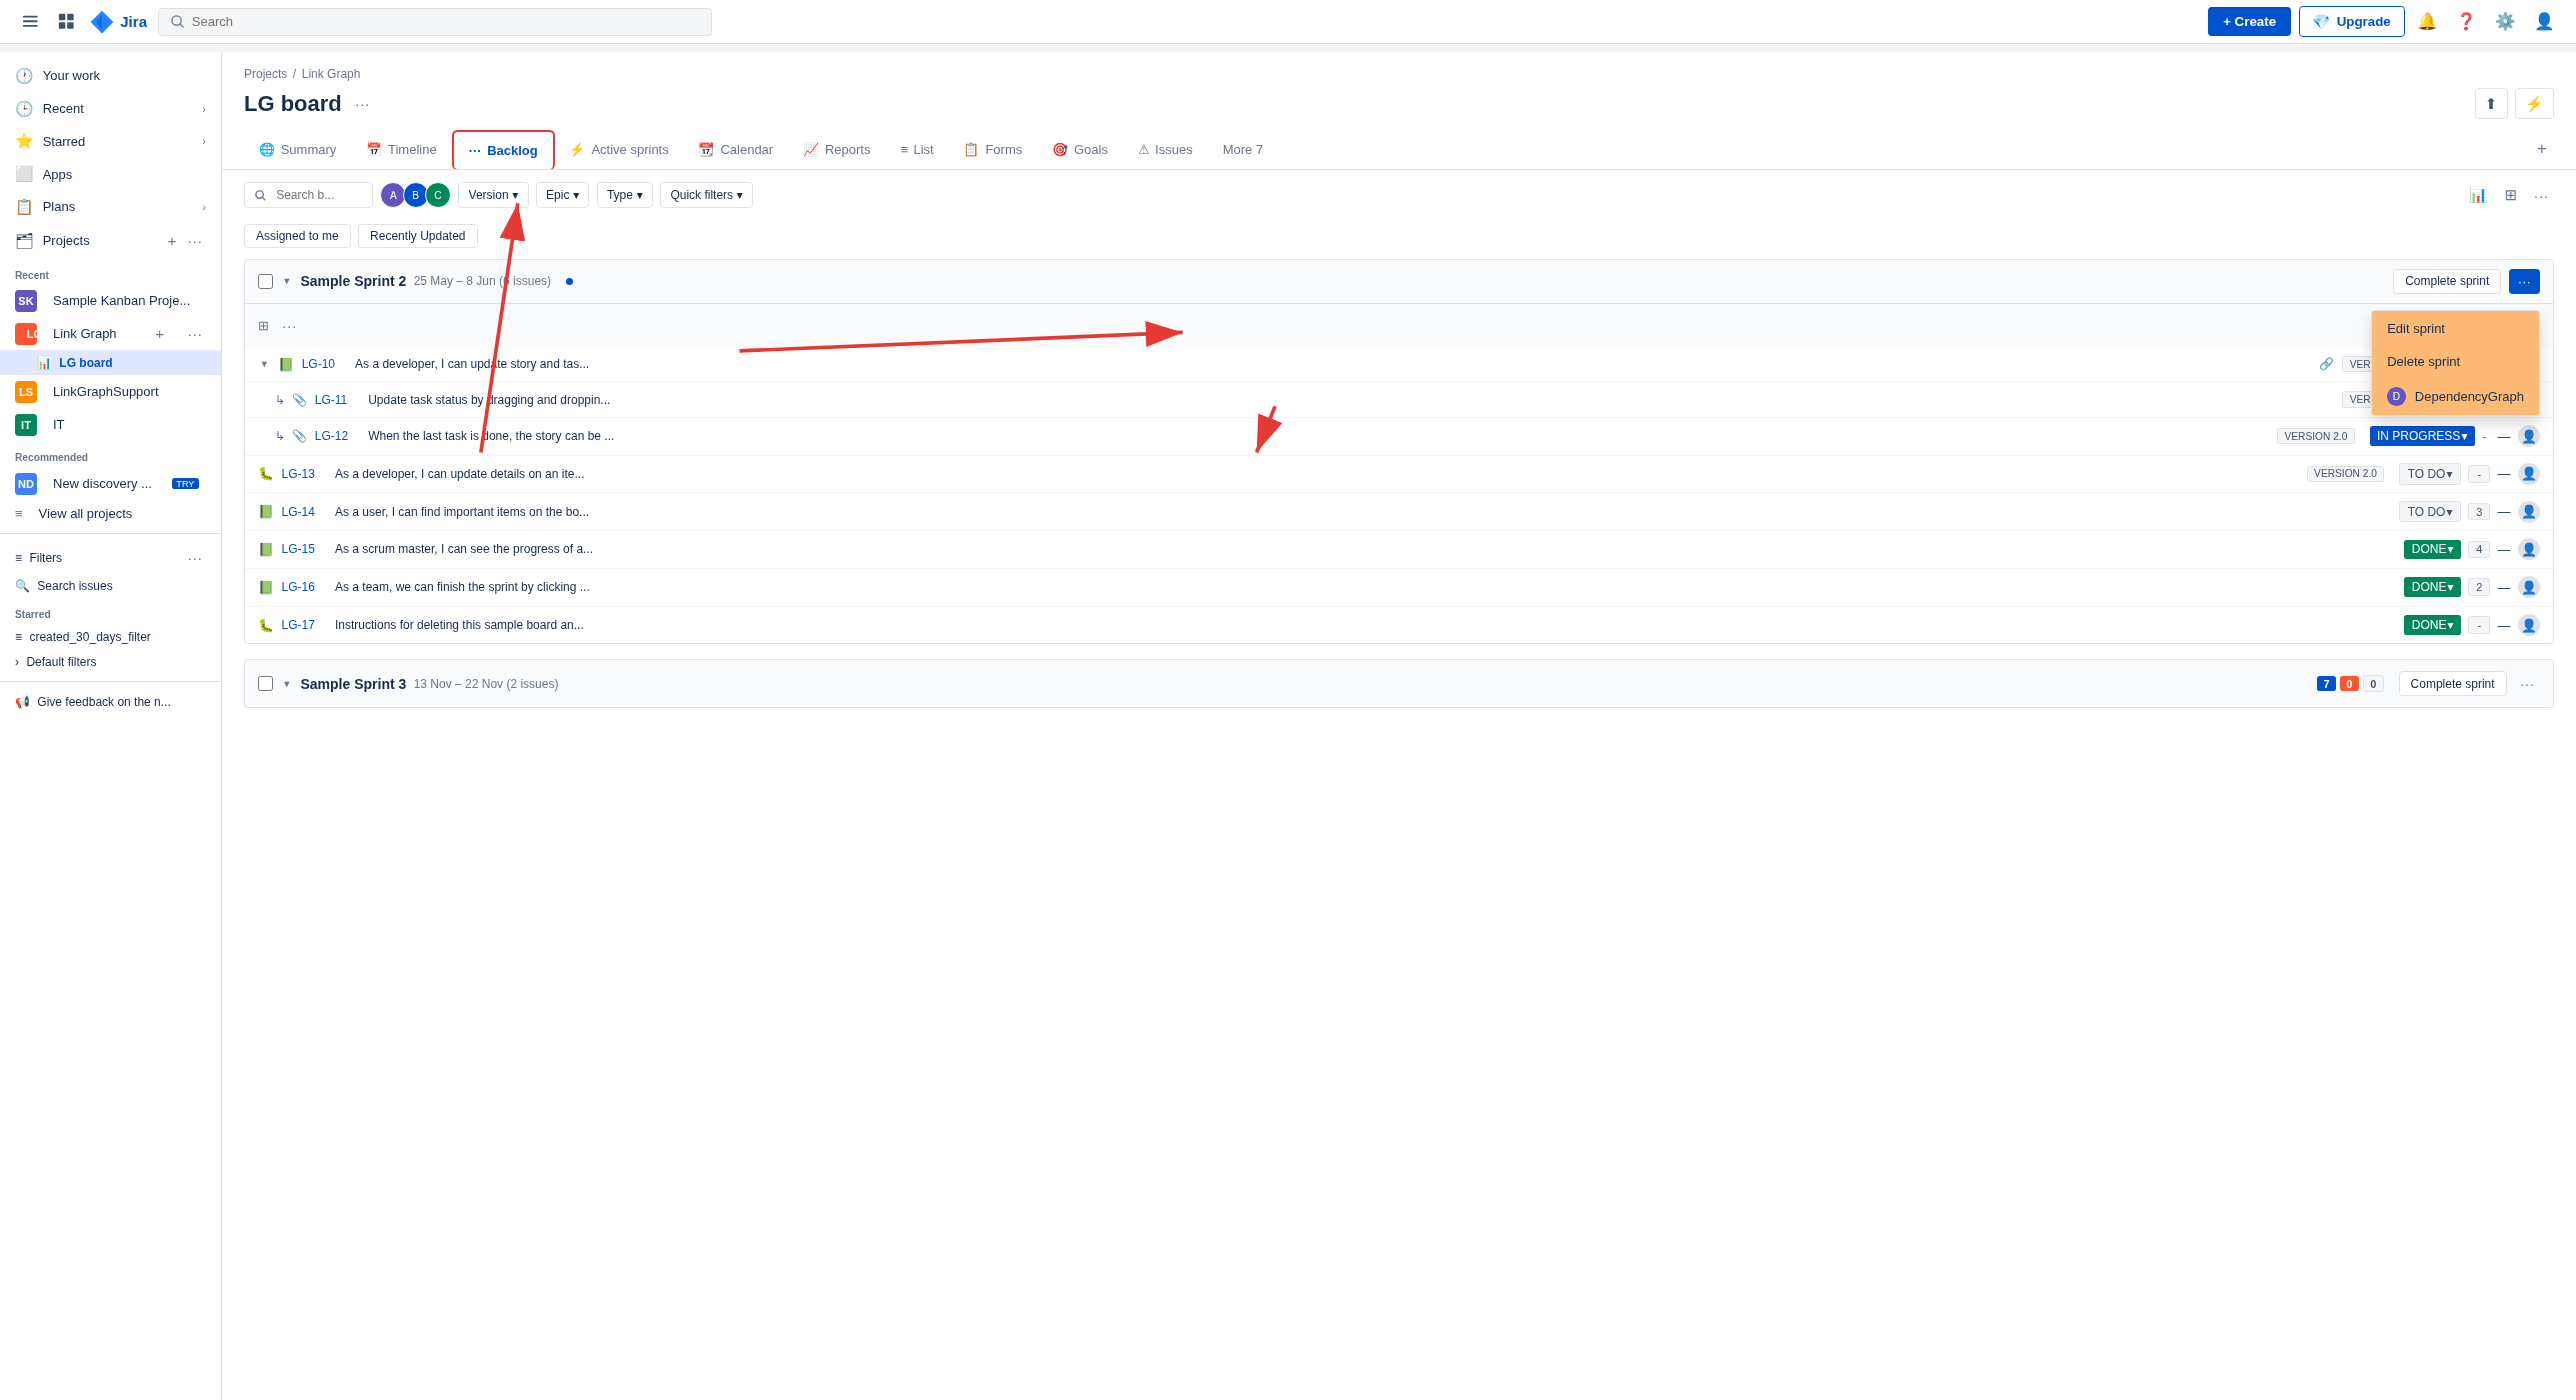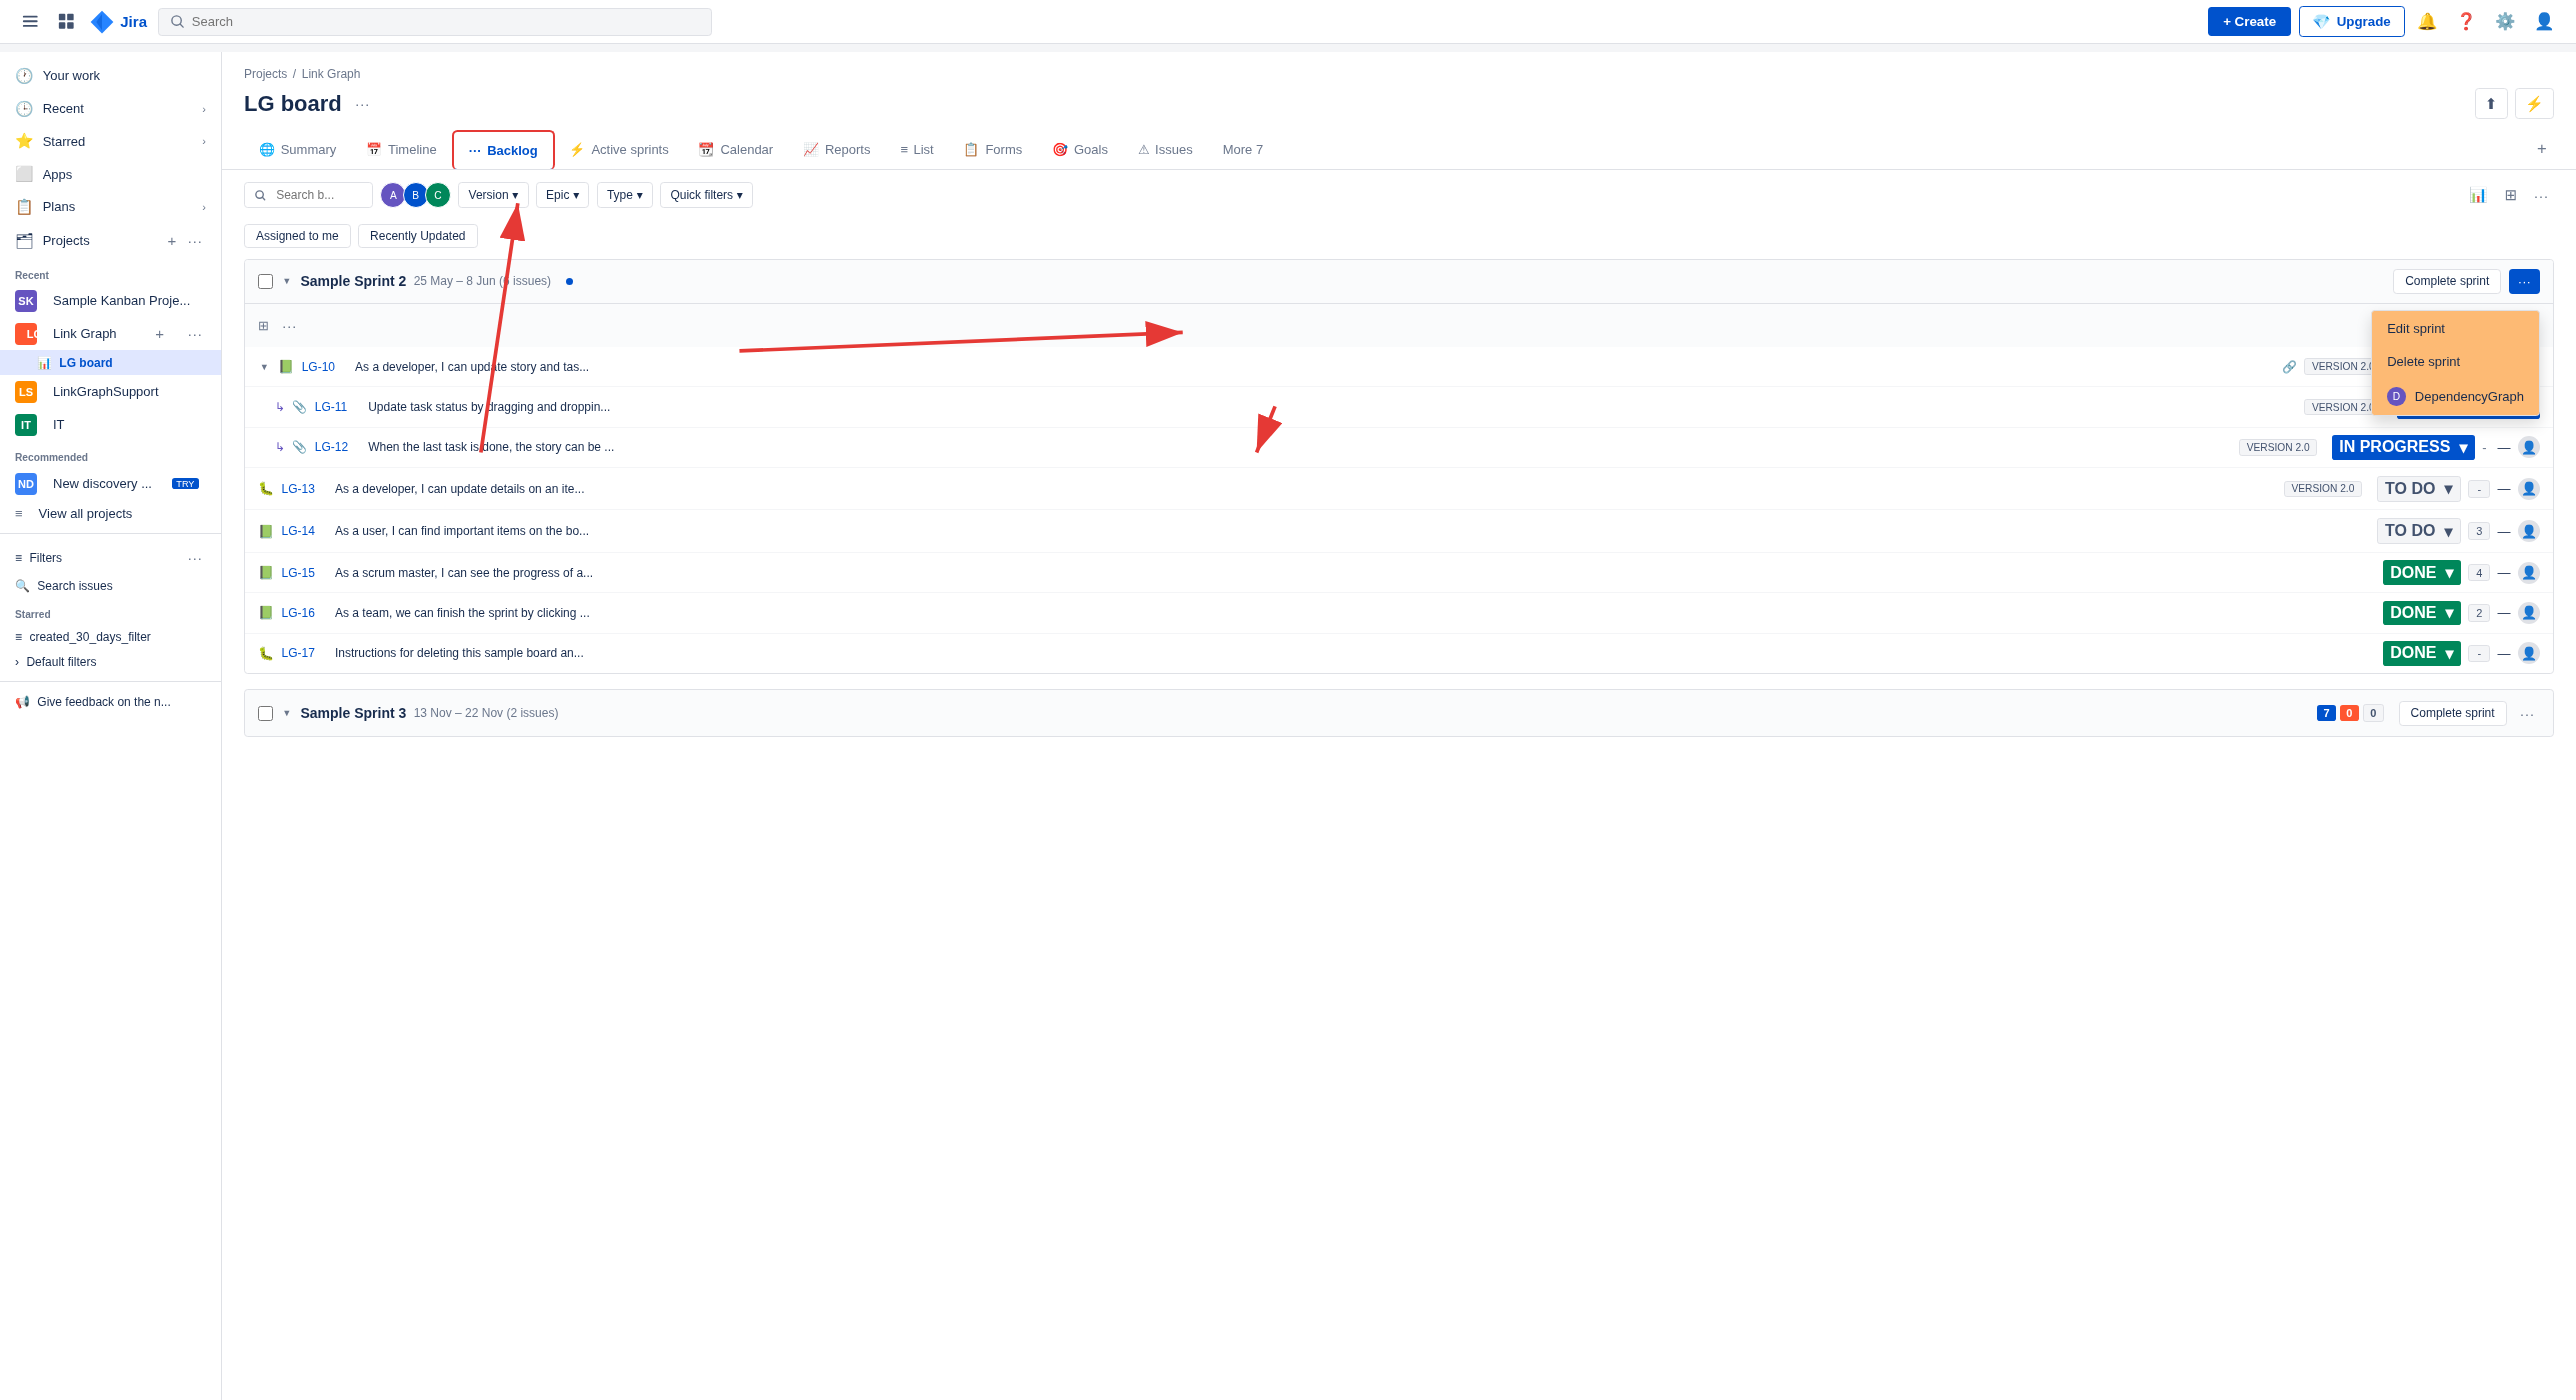--- a/index.html
+++ b/index.html
@@ -97,21 +97,21 @@
 
     
     .issue-row { display: flex; align-items: center; gap: 7.4px; padding: 7.4px 13px; border-bottom: 0.9px solid #f4f5f7; }
     .issue-row:last-child { border-bottom: none; }
     .issue-checkbox { width: 15px; height: 15px; border: 0.9px solid #b3bac5; border-radius: 1.8px; cursor: pointer; flex-shrink: 0; }
     .issue-expand { background: none; border: none; cursor: pointer; font-size: 9.2px; color: #6b778c; padding: 1.8px; }
     .issue-key { font-size: 12px; color: #0052cc; white-space: nowrap; min-width: 46px; cursor: pointer; }
     .issue-summary { flex: 1; font-size: 12px; color: #172b4d; overflow: hidden; text-overflow: ellipsis; white-space: nowrap; }
     .issue-link-icon { font-size: 12px; color: #6b778c; }
     .version-badge { background: #f4f5f7; border: 0.9px solid #dfe1e6; border-radius: 2.8px; padding: 1.8px 6.5px; font-size: 10.2px; color: #42526e; white-space: nowrap; margin-right: 7.4px; }
-    .status-badge { border-radius: 2.8px; padding: 2.8px 7.4px; font-size: 16px; font-weight: 700; white-space: nowrap; display: flex; align-items: center; gap: 9px; cursor: pointer; }
+    .status-badge { border-radius: 2.8px; padding: 2.8px 7.4px; font-size: 12px; font-weight: 400; white-space: nowrap; display: flex; align-items: center; gap: 1px; cursor: pointer; }
     .status-inprogress { background: #0052cc; color: #fff; }
     .status-todo { background: #f4f5f7; color: #42526e; border: 0.9px solid #dfe1e6; }
     .status-done { background: #00875a; color: #fff; }
     .issue-number { background: #f4f5f7; border: 0.9px solid #dfe1e6; border-radius: 2.8px; padding: 1.8px 6.5px; font-size: 11px; color: #42526e; min-width: 22px; text-align: center; }
     .assignee-icon { width: 22px; height: 22px; border-radius: 50%; background: #dfe1e6; display: flex; align-items: center; justify-content: center; font-size: 13px; }
     .sub-issue-row { padding-left: 30px; }
 
     
     .dropdown-menu {
       position: absolute; right: 0; top: 41px; background: #fdba74; border: 0.9px solid #dfe1e6;

